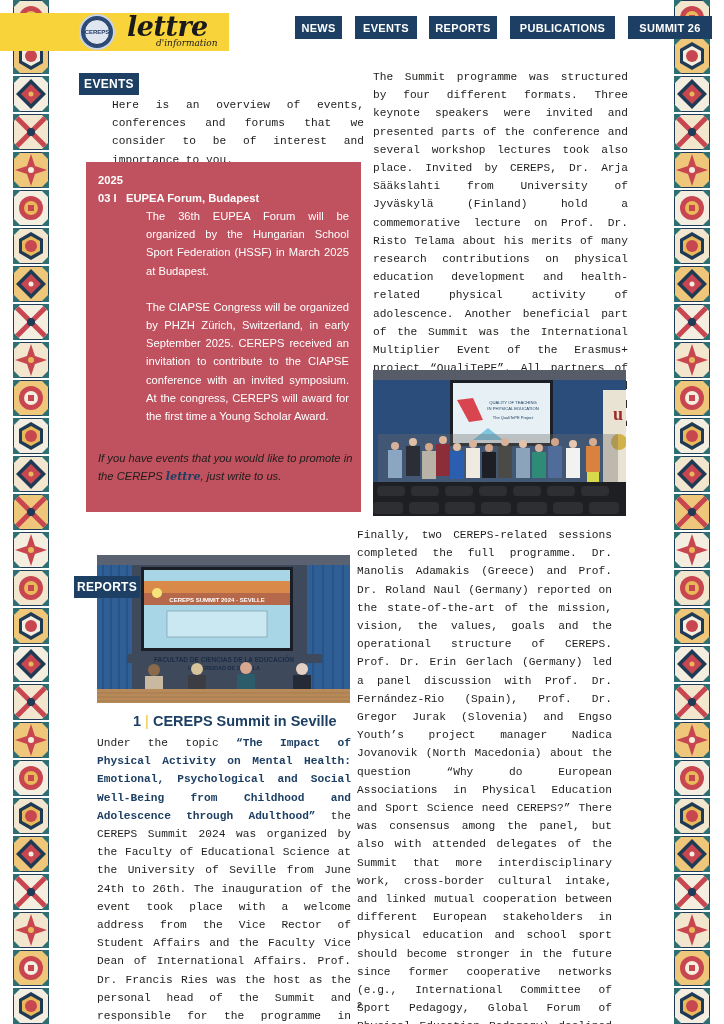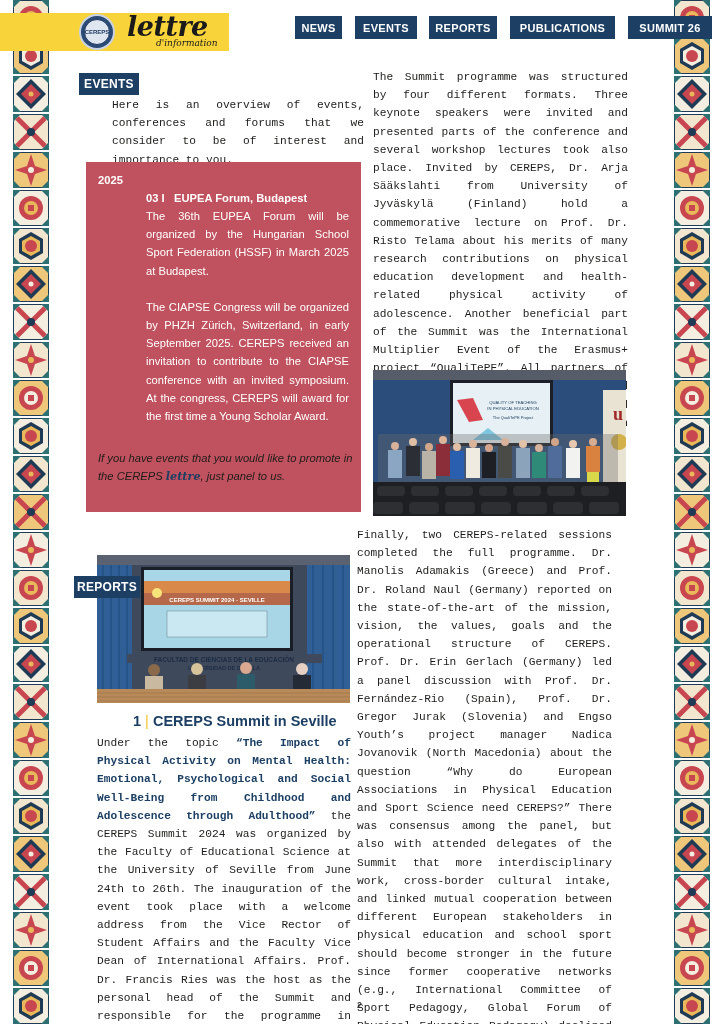--- a/index.html
+++ b/index.html
@@ -23,21 +23,21 @@
   .nav { position: absolute; top: 16px; height: 23px; background: #1d3f63; color: #fff; font-weight: bold; font-size: 11px; letter-spacing: 0.3px; display: flex; align-items: center; justify-content: center; z-index: 2; text-align: right; }
 
   
   .section-badge { position: absolute; background: #1d3f63; color: #fff; font-weight: bold; font-size: 12px; letter-spacing: 0.3px; display: flex; align-items: center; justify-content: center; z-index: 3; }
 
   .para { position: absolute; font-size: 11.2px; line-height: 18.2px; text-align: justify; color: #1d1d1b; font-family: Liberation Mono, monospace; }
   .para.intro { left: 100px; top: 96px; width: 252px; margin-left: 12px; }
 
   .event-box { position: absolute; left: 86px; top: 162px; width: 275px; height: 350px; background: #c0515e; color: #fff; padding: 10px 12px 0 12px; }
   .event-box .year { font-weight: bold; font-size: 11.2px; line-height: 17px; }
-  .event-box .ev-title { font-weight: bold; font-size: 11.2px; line-height: 18px; margin-left: 48px; }
+  .event-box .ev-title { font-weight: bold; font-size: 11.2px; line-height: 18px; }
   .event-box .ev-text { font-size: 11.2px; line-height: 18.2px; text-align: justify; padding-left: 2px; margin-left: 46px; }
   .event-box .gap { height: 18px; }
 
   .promo { position: absolute; left: 98px; top: 449px; width: 256px; font-style: italic; font-size: 11.2px; line-height: 18px; }
   .promo .lettre-mini { font-family: "DejaVu Serif", serif; font-weight: bold; color: #1d3f63; }
 
   .photo { position: absolute; overflow: hidden; }
   .photo svg { display: block; width: 100%; height: 100%; }
 
   .article-title { position: absolute; left: 97px; top: 713px; font-weight: bold; font-size: 14.5px; color: #1d3f63; margin-left: 36px; }
@@ -607,21 +607,21 @@
 
 <div class="event-box">
   <div class="year">2025</div>
   <div class="ev-title" style="white-space:pre;">03 I   EUPEA Forum, Budapest</div>
   <div class="ev-text">The 36th EUPEA Forum will be organized by the Hungarian School Sport Federation (HSSF) in March 2025 at Budapest.</div>
   <div class="gap"></div>
   <div class="ev-text">The CIAPSE Congress will be organized by PHZH Zürich, Switzerland, in early September 2025. CEREPS received an invitation to contribute to the CIAPSE conference with an invited symposium. At the congress, CEREPS will award for the first time a Young Scholar Award.</div>
 </div>
 
 <p class="promo">
-  <span>If you have events that you would like to promote in the CEREPS </span><span class="lettre-mini">lettre</span><span>, just panel to us.</span>
+  <span>If you have events that you would like to promote in the CEREPS </span><span class="lettre-mini">lettre</span><span>, just write to us.</span>
 </p>
 
 <div class="photo" style="left:97px;top:555px;width:253px;height:148px;">
   <svg viewBox="0 0 253 148" preserveAspectRatio="none">
     <rect width="253" height="148" fill="#3e4a5c"></rect>
     <rect x="0" y="0" width="253" height="10" fill="#5a6170"></rect>
     <rect x="0" y="10" width="35" height="125" fill="#2f5f95"></rect>
     <rect x="210" y="10" width="43" height="125" fill="#2f5f95"></rect>
     <g stroke="#1f4a7a" stroke-width="1">
       <line x1="6" y1="10" x2="6" y2="135"></line>

